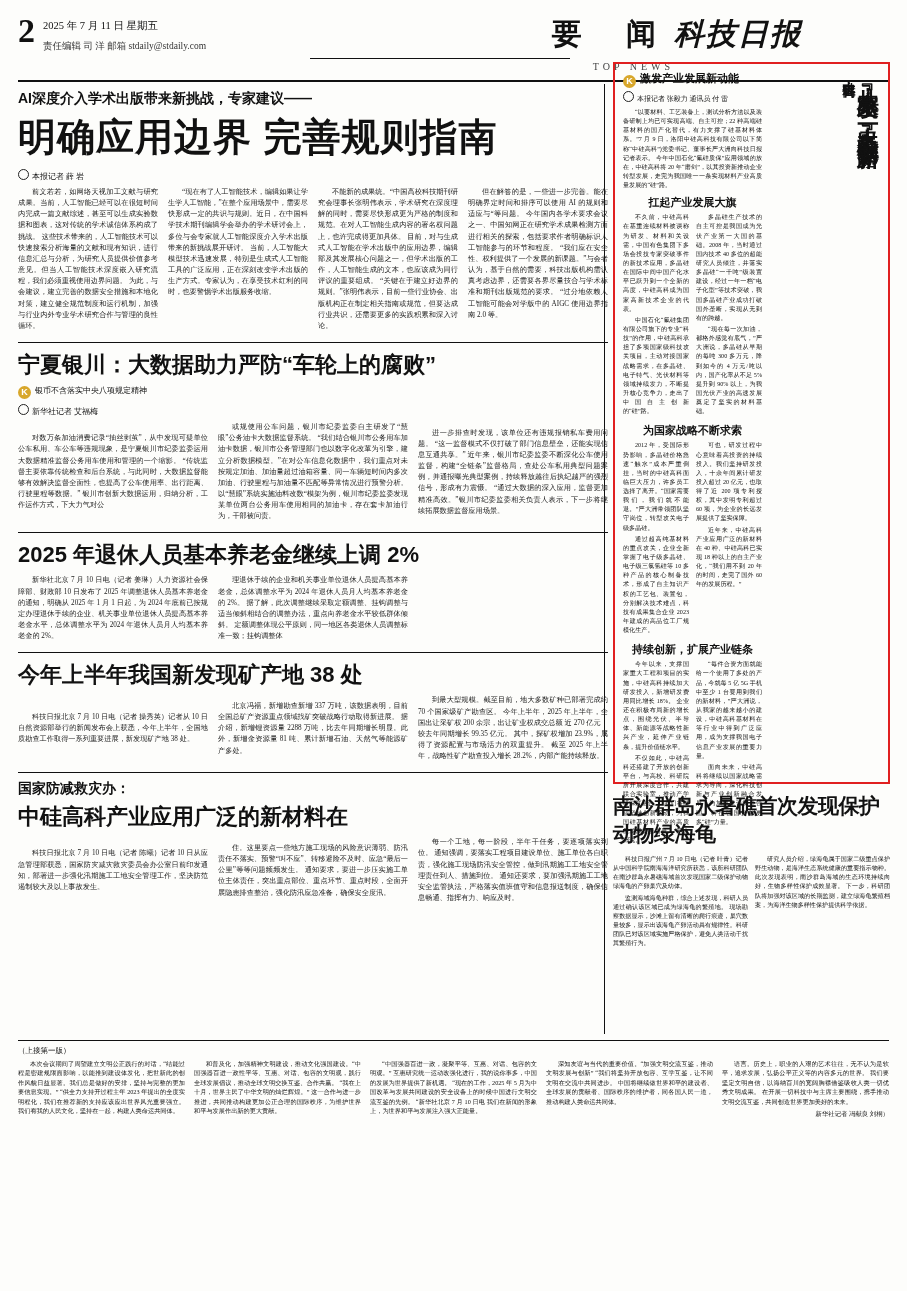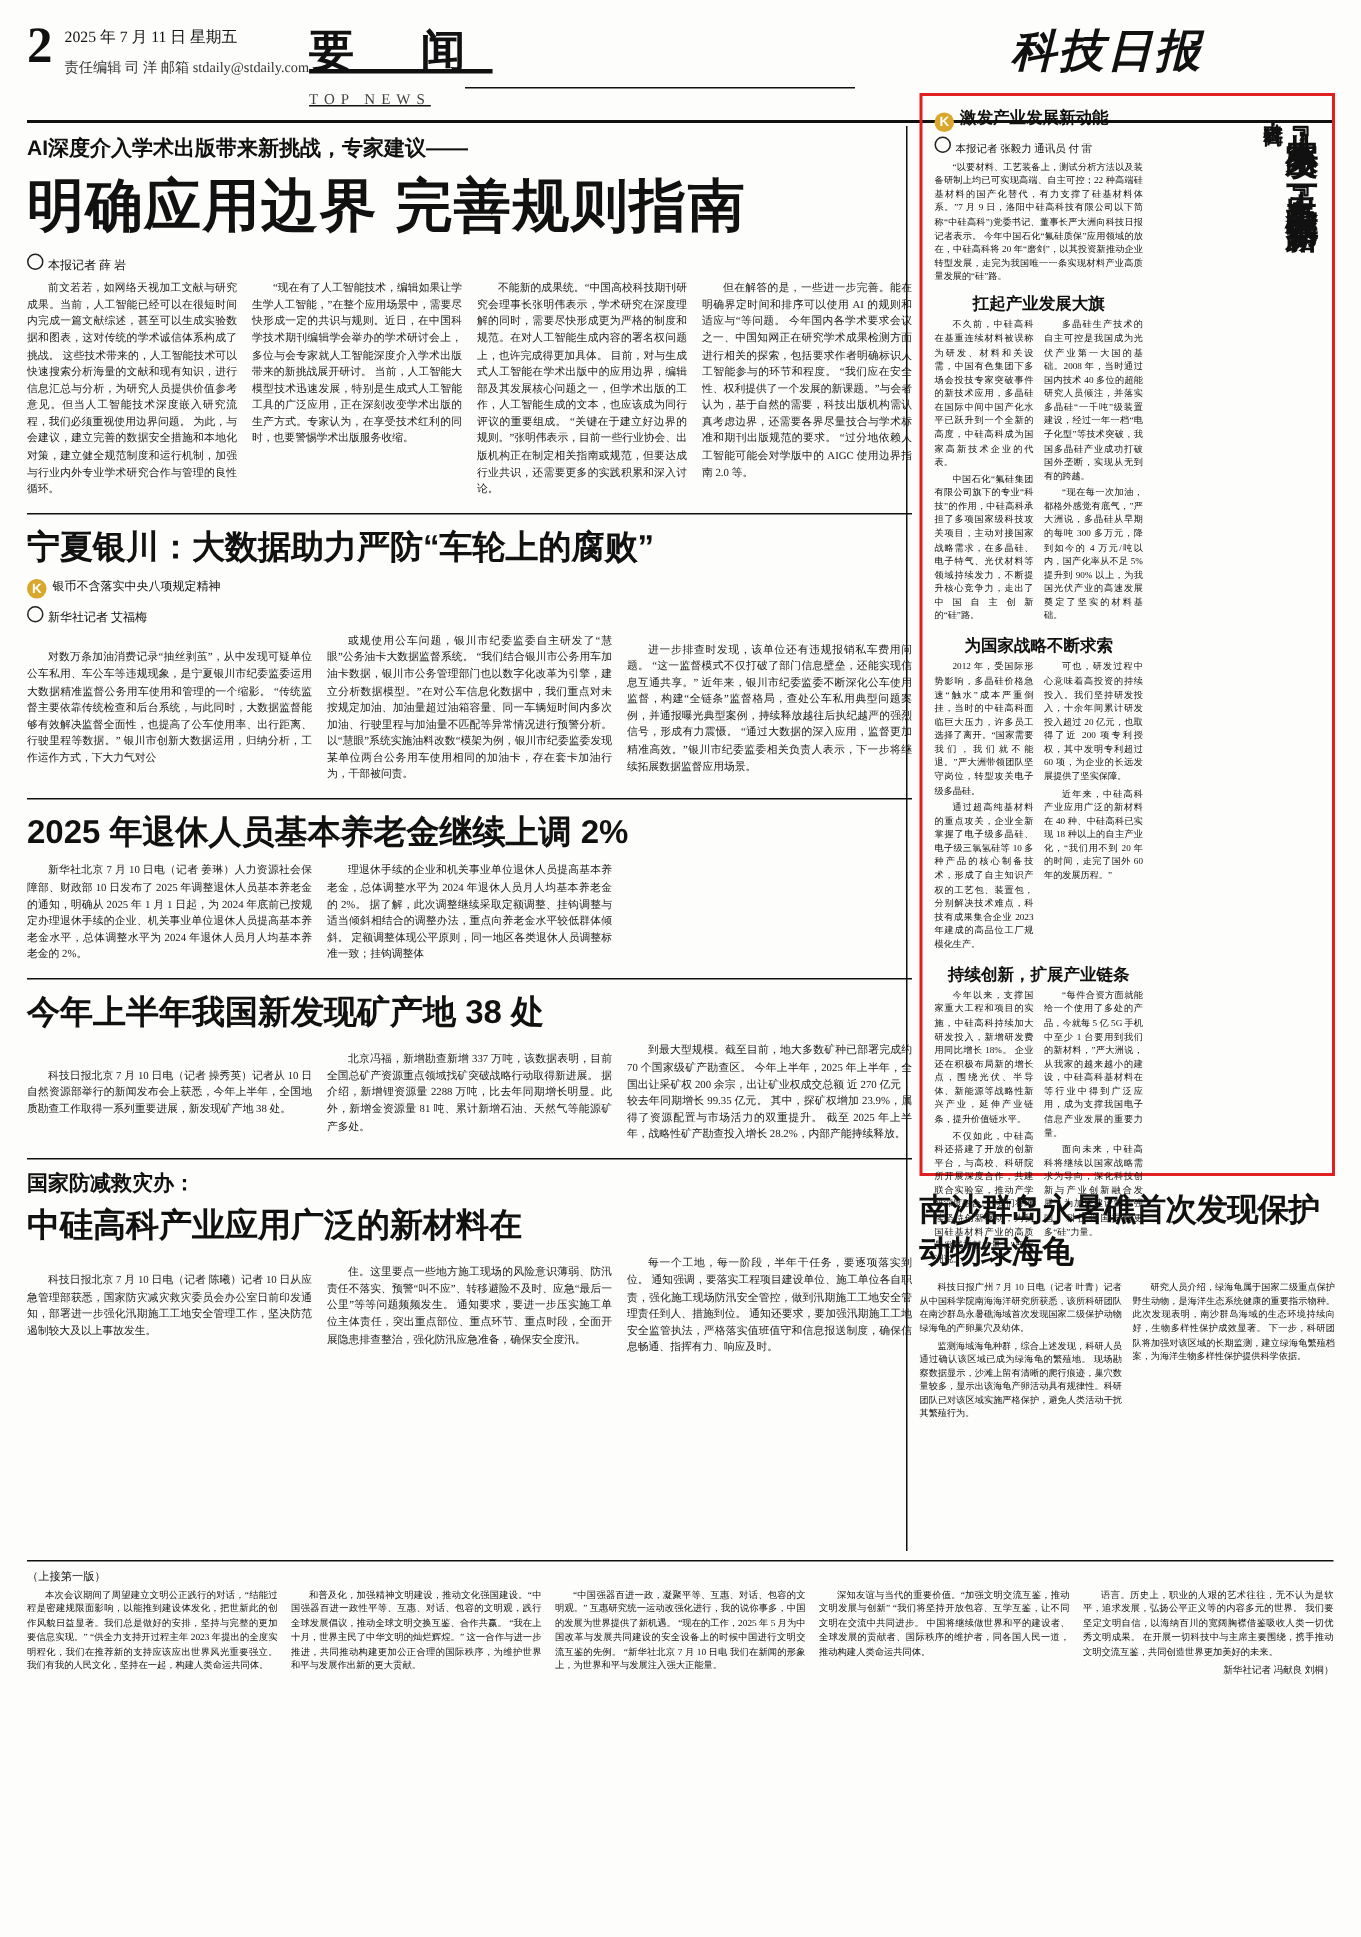--- a/index.html
+++ b/index.html
@@ -11,21 +11,21 @@
     overflow:hidden;
   }
   .page{position:relative;width:907px;height:1291px;box-sizing:border-box;padding:14px 18px 8px 18px;}
 
   
   .masthead{display:flex;align-items:flex-start;height:62px;border-bottom:2px solid #111;padding-bottom:4px;}
   .page-num{font-size:34px;font-weight:bold;line-height:1;font-family:"Liberation Serif",serif;margin-right:8px;}
   .mast-left{display:flex;align-items:flex-start;}
   .mast-meta{font-size:10.5px;line-height:1.5;padding-top:4px;}
   .mast-meta .row2{color:#333;font-size:9.5px;margin-top:5px;}
-  .mast-center{flex:1;text-align:left;text-decoration:underline;}
+  .mast-center{flex:1;text-align:right;}
   .mast-center .t1{font-size:30px;font-weight:bold;letter-spacing:18px;font-family:"Liberation Sans",sans-serif;}
   .mast-center .t2{font-size:10px;letter-spacing:4px;color:#444;margin-top:2px;}
   .mast-center .rule{width:260px;height:1px;background:#111;margin:3px auto 0;}
   .mast-right{width:215px;text-align:left;}
   .paper-name{font-size:30px;font-weight:bold;letter-spacing:2px;font-family:"Liberation Serif",serif;font-style:italic;}
   .body-text{font-size:7.2px;line-height:1.55;text-align:justify;color:#1a1a1a;}
   .body-text p{margin:0 0 3px 0;text-indent:14px;}
   .dateline{font-size:7.2px;line-height:1.55;}
 
   

